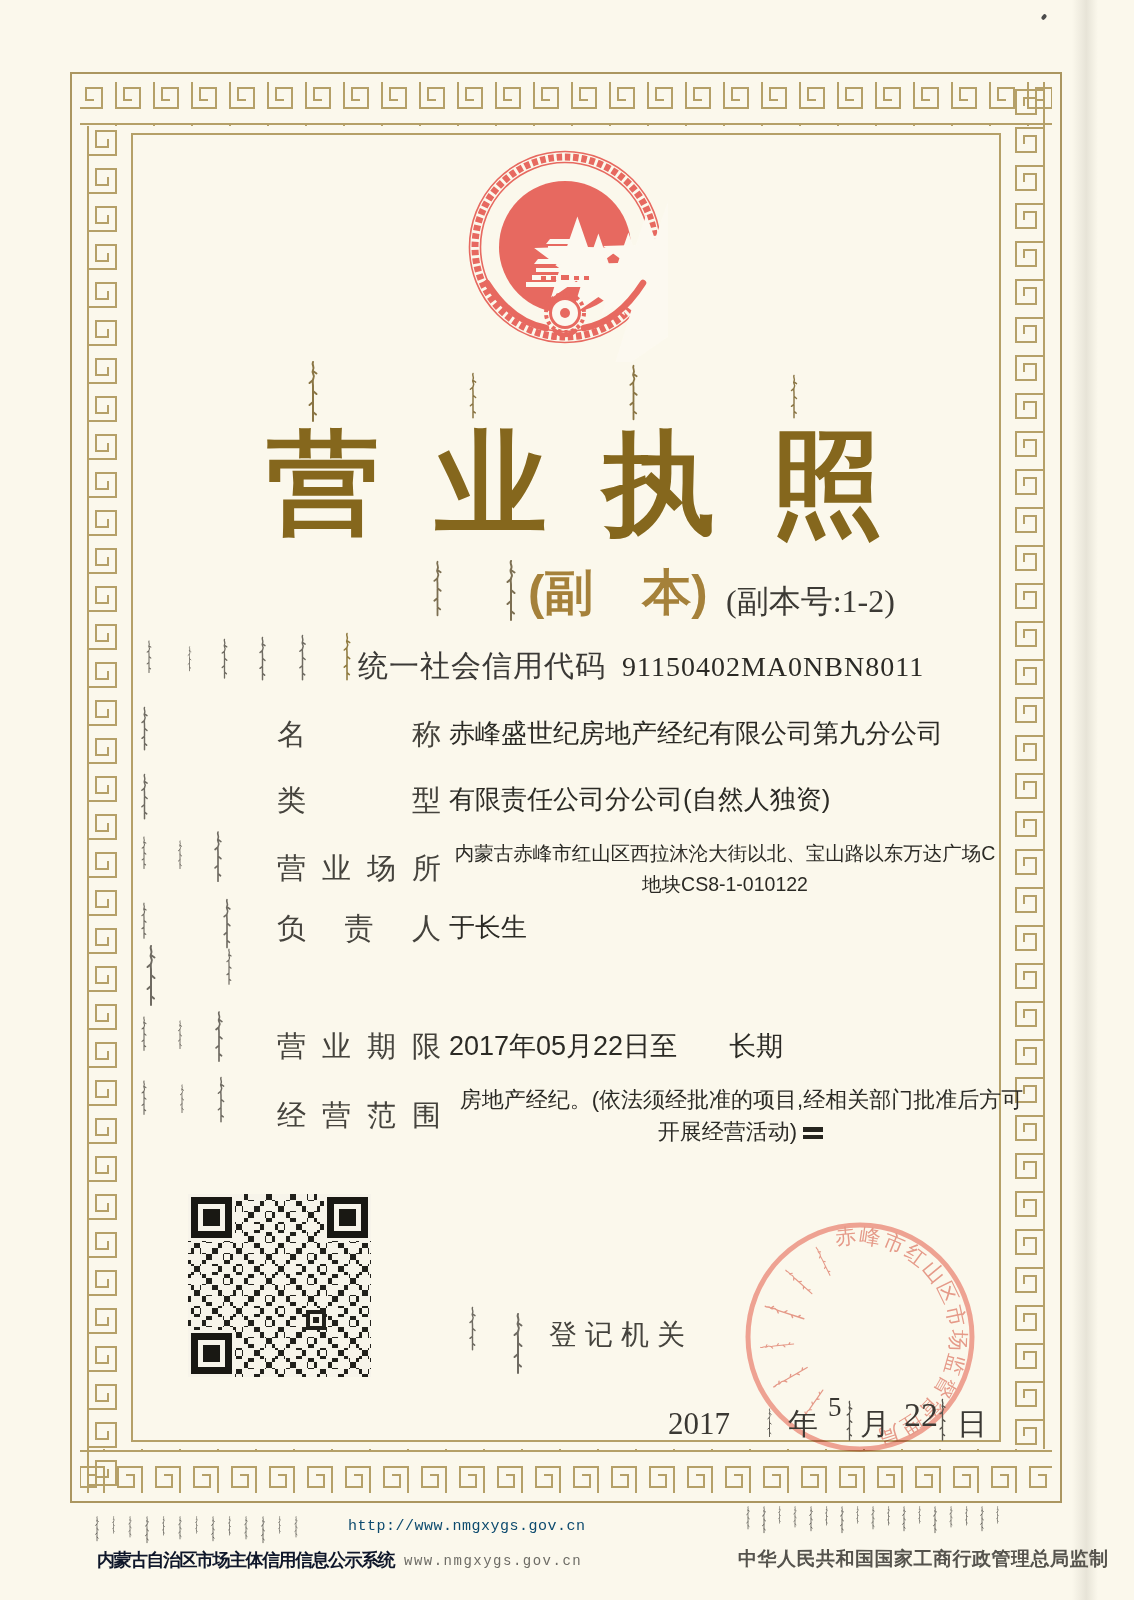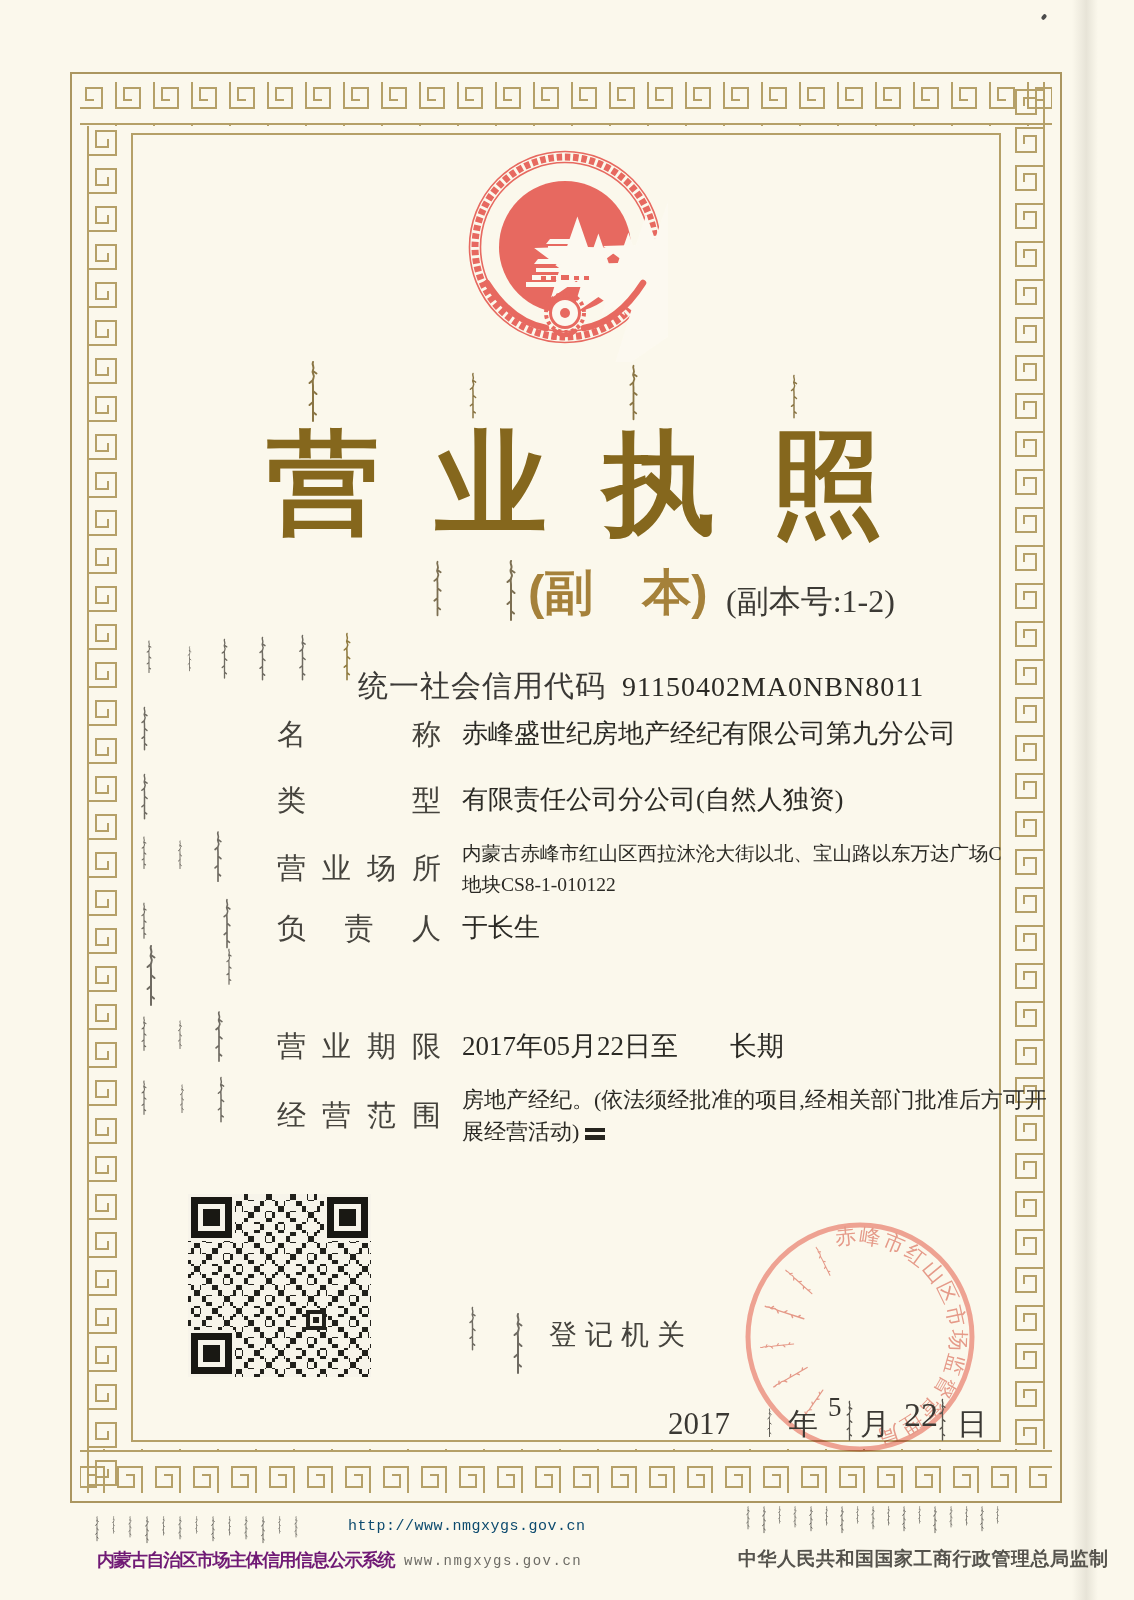--- a/index.html
+++ b/index.html
@@ -18,29 +18,29 @@
 
   
   #emblem{left:462px;top:150px;opacity:.93;}
 
   
   .title{left:267px;top:428px;display:flex;gap:56px;font-size:112px;font-weight:900;color:#85671d;line-height:1;letter-spacing:0;}
   .subtitle{left:528px;top:566px;font-size:49px;font-weight:600;color:#a5813a;line-height:1.1;}
   .copynum{left:726px;top:580px;font-size:32px;color:#3c3a35;font-family:"Liberation Serif",serif;}
 
   
-  .credit{left:358px;top:646px;display:flex;align-items:baseline;margin-top:20px;}
+  .credit{left:358px;top:646px;display:flex;align-items:baseline;}
   .credit .clabel{font-size:30px;color:#3b3936;letter-spacing:1px;}
   .credit .ccode{font-size:28px;color:#2b2a25;margin-left:16px;letter-spacing:1px;font-family:"Liberation Serif",serif;}
 
   
   .frow{position:absolute;left:277px;display:flex;align-items:flex-start;}
   .frow.multi{align-items:center;}
   .flabel{width:164px;flex:none;font-size:29px;color:#45433d;line-height:1.3;text-align:justify;text-align-last:justify;text-justify:inter-ideograph;}
-  .fvalue{margin-left:21px;font-size:26px;color:#2b2a25;line-height:1.35;font-family:Liberation Serif, serif;}
+  .fvalue{margin-left:8px;font-size:26px;color:#2b2a25;line-height:1.35;font-family:Liberation Sans, sans-serif;text-align:center;}
   .v-date{font-size:27px;}
   .v-sm{font-size:19.5px;width:552px;line-height:31px;}
   .v-md{font-size:22px;width:585px;line-height:32px;}
   .vsuffix{margin-left:52px;}
   .endmark{display:inline-block;position:relative;width:22px;height:16px;color:transparent;overflow:hidden;vertical-align:middle;margin-left:6px;}
   .endmark::before,.endmark::after{content:"";position:absolute;left:0;width:20px;height:4.5px;background:#26251f;}
   .endmark::before{top:2px;} .endmark::after{bottom:2px;}
 
   
   .qr{left:188px;top:1194px;width:183px;height:183px;background-color:#f7f4ea;
@@ -57,21 +57,21 @@
 
   
   .registry{left:549px;top:1316px;font-size:28px;letter-spacing:8px;color:#45433d;}
   .dt{position:absolute;color:#3a3833;}
   .seal{left:735px;top:1212px;mix-blend-mode:multiply;opacity:.82;}
 
   
   .mgrow{position:absolute;display:flex;align-items:flex-start;color:#57554f;}
   .mgrow svg{flex:none;}
   .f-url{left:348px;top:1518px;font-size:15px;color:#0c4a6e;letter-spacing:.5px;}
-  .f-sys{left:97px;top:1548px;font-size:18px;letter-spacing:-1.5px;color:#701a75;font-weight:600;}
+  .f-sys{left:97px;top:1548px;font-size:18px;letter-spacing:-1.5px;color:#0f172a;font-weight:600;}
   .f-sysurl{left:404px;top:1553px;font-size:14px;letter-spacing:1.5px;color:#6e6c66;}
   .f-issuer{left:738px;top:1546px;font-size:19px;letter-spacing:.5px;color:#55534d;font-weight:600;}
 
   
   .edge-shadow{left:1072px;top:0;width:26px;height:1600px;background:linear-gradient(to right,rgba(110,105,90,0),rgba(110,105,90,.14) 55%,rgba(255,255,255,0));}
   .speck{left:1042px;top:14px;width:4px;height:6px;background:#4b4b4b;border-radius:2px;transform:rotate(40deg);}
 </style>
 </head>
 <body>
 

